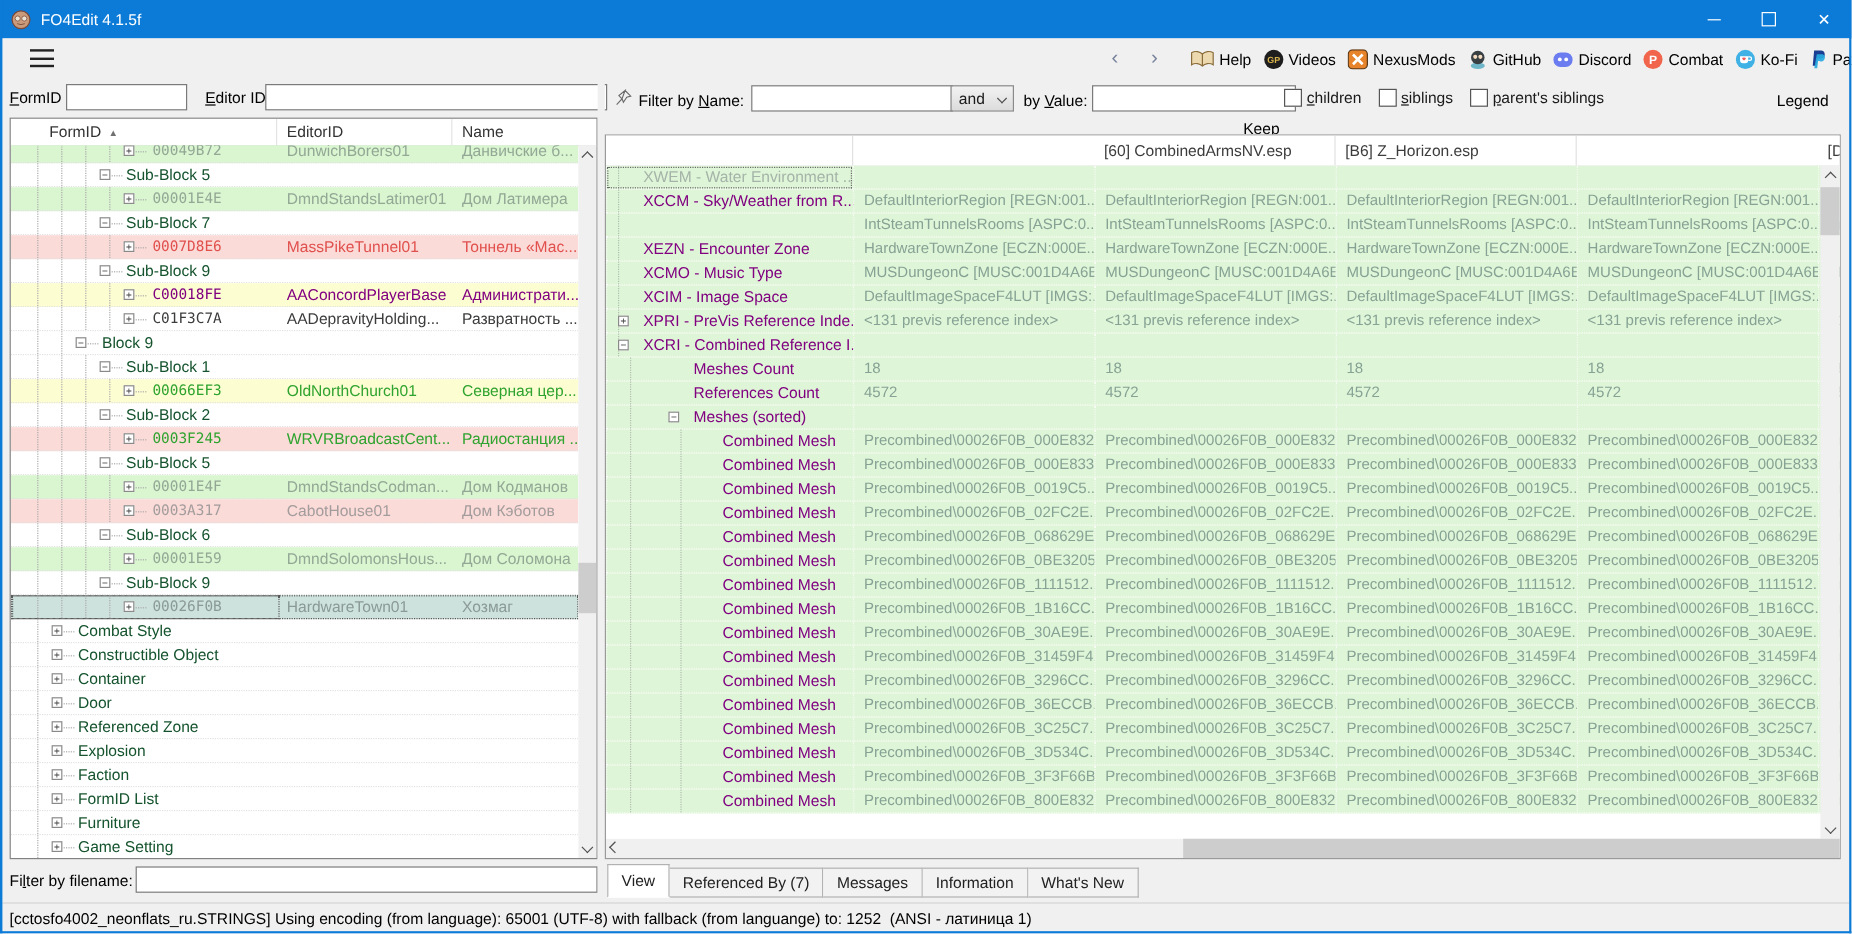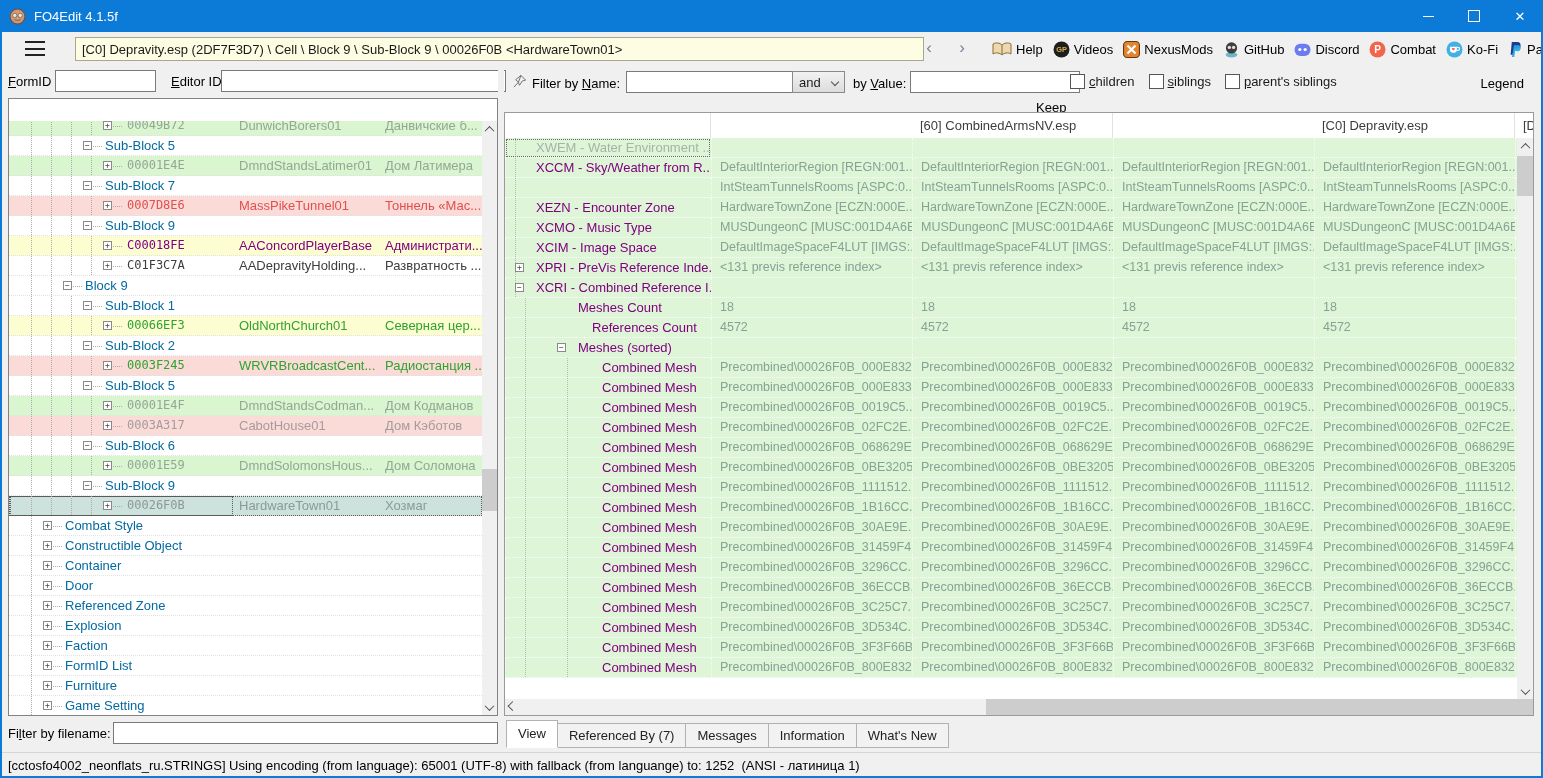--- a/index.html
+++ b/index.html
@@ -44,21 +44,21 @@
   .tree-rows{position:absolute;left:0;top:22px;right:15px;bottom:0;overflow:hidden;}
   .tree-rows-inner{margin-top:-5px;}
   .trow{position:relative;height:20px;border-bottom:1px dotted #e2e2e2;box-sizing:border-box;white-space:nowrap;}
   .trow .vguide{position:absolute;top:0;bottom:0;width:0;border-left:1px dotted #ababab;pointer-events:none;}
   .exp{position:absolute;top:5px;width:9px;height:9px;border:1px solid #8a8a8a;background:#fff;box-sizing:border-box;
        font:8px/7px "DejaVu Sans Mono",monospace;text-align:center;color:#444;}
   .hdots{position:absolute;top:10px;width:9px;border-top:1px dotted #ababab;}
   .tcell{position:absolute;top:0;height:20px;line-height:19px;overflow:hidden;font-size:13px;}
   .t-formid{font-family:"DejaVu Sans Mono",monospace;font-size:12px;}
   .t-editor{left:230px;width:140px;} .t-name{left:376px;width:100px;}
-  .branch-label{font-size:13px;color:#0369a1;}
+  .branch-label{font-size:13px;color:#14532d;}
   
   .st-green-gray{background:#d9f6d0;color:#93a795;}
   .st-pink-red{background:#fbdbd8;color:#e0504d;}
   .st-yellow-purple{background:#fdfdd2;color:#800080;}
   .st-white-black{background:#fff;color:#3c3c3c;}
   .st-yellow-green{background:#fdfdd2;color:#2fa32f;}
   .st-pink-green{background:#fbdbd8;color:#2fa32f;}
   .st-pink-gray{background:#fbdbd8;color:#a39c9c;}
   .st-selected{background:#cde2dd;color:#8b9a97;outline:1px dotted #5a5a5a;outline-offset:-1px;}
   .selbox{position:absolute;left:1px;top:0;width:221px;height:18px;border:1px dotted #5a5a5a;pointer-events:none;}
@@ -143,21 +143,20 @@
       </div>
   </div>
 </div>
 
 <div class="toolbar">
   <div class="hamburger">
       <i></i>
       <i></i>
       <i></i>
     </div>
-  <input class="breadcrumb" readonly="" value="[C0] Depravity.esp (2DF7F3D7) \ Cell \ Block 9 \ Sub-Block 9 \ 00026F0B &lt;HardwareTown01&gt;" style="">
   <div class="navarrow" id="nav-back">
       <span>‹</span>
     </div>
   <div class="navarrow" id="nav-forward">
       <span>›</span>
     </div>
   <div class="tb-links" id="tb-links">
       <span class="tb-link">
         <span>
           <svg width="20" height="15" viewBox="0 0 20 15">
@@ -239,20 +238,27 @@
 </div>
 
 <div class="lp-idrow">
   <span class="lbl" id="formid-label"><u>F</u>ormID</span>
   <input id="formid-input" value="" style="">
   <span class="lbl" id="editorid-label"><u>E</u>ditor ID</span>
   <input id="editorid-input" value="" style="">
 </div>
 
 <div class="tree-box">
+  <div class="tree-header">
+    <div class="hcell" style="left:0;width:222px;padding-left:32px;">
+      <span>FormID</span><span class="sortglyph">▲</span>
+    </div>
+    <div class="hcell" style="left:222px;width:146px;padding-left:8px;"><span>EditorID</span></div>
+    <div class="hcell" style="left:368px;width:107px;padding-left:8px;border-right:none;"><span>Name</span></div>
+  </div>
   <div class="tree-rows">
       <div class="tree-rows-inner" id="tree-rows">
         <div class="trow st-green-gray">
           <span class="vguide" style="left: 22px;"></span>
           <span class="vguide" style="left: 42px;"></span>
           <span class="vguide" style="left: 62px;"></span>
           <span class="vguide" style="left: 82px;"></span>
           <span class="exp" style="left: 94px;">+</span>
           <span class="hdots" style="left: 104px;"></span>
           <span class="tcell t-formid" style="left: 118px; width: 104px;">00049B72</span>
@@ -551,21 +557,21 @@
           <span><u>p</u>arent's siblings</span>
         </label>
       </div>
     <span class="lbl" id="legend-label">Legend</span>
   </div>
 
   <div class="grid">
     <div class="grid-header" id="grid-header">
         <div class="ghcell" style="left: 0px; width: 206px;"></div>
         <div class="ghcell" style="left: 407px; width: 201px;">[60] CombinedArmsNV.esp</div>
-        <div class="ghcell" style="left: 809px; width: 201px;">[C0] Depravity.esp</div>
+        <div class="ghcell" style="left: 608px; width: 201px;">[B6] Z_Horizon.esp</div>
         <div class="ghcell" style="left: 1010px; width: 20px;">[D</div>
       </div>
     <div class="grid-rows" id="grid-rows">
         <div class="grow">
           <span class="vguide" style="left: 10px;"></span>
           <div class="gcell glabel muted gfocus" style="left: 0px; width: 206px; padding-left: 30px;">XWEM - Water Environment ...</div>
           <div class="gcell" style="left: 206px; width: 201px;"></div>
           <div class="gcell" style="left: 407px; width: 201px;"></div>
           <div class="gcell" style="left: 608px; width: 201px;"></div>
           <div class="gcell" style="left: 809px; width: 201px;"></div>
@@ -640,21 +646,21 @@
           <span class="vguide" style="left: 20px;"></span>
           <div class="gcell glabel" style="left: 0px; width: 206px; padding-left: 72px;">Meshes Count</div>
           <div class="gcell" style="left: 206px; width: 201px;">18</div>
           <div class="gcell" style="left: 407px; width: 201px;">18</div>
           <div class="gcell" style="left: 608px; width: 201px;">18</div>
           <div class="gcell" style="left: 809px; width: 201px;">18</div>
           <div class="gcell" style="left: 1010px; width: 20px;">18</div>
         </div>
         <div class="grow">
           <span class="vguide" style="left: 20px;"></span>
-          <div class="gcell glabel" style="left: 0px; width: 206px; padding-left: 72px; text-align: center;">References Count</div>
+          <div class="gcell glabel" style="left: 0px; width: 206px; padding-left: 72px;">References Count</div>
           <div class="gcell" style="left: 206px; width: 201px;">4572</div>
           <div class="gcell" style="left: 407px; width: 201px;">4572</div>
           <div class="gcell" style="left: 608px; width: 201px;">4572</div>
           <div class="gcell" style="left: 809px; width: 201px;">4572</div>
           <div class="gcell" style="left: 1010px; width: 20px;">4572</div>
         </div>
         <div class="grow">
           <span class="vguide" style="left: 20px;"></span>
           <span class="exp" style="left: 52px;">−</span>
           <div class="gcell glabel" style="left: 0px; width: 206px; padding-left: 72px;">Meshes (sorted)</div>

